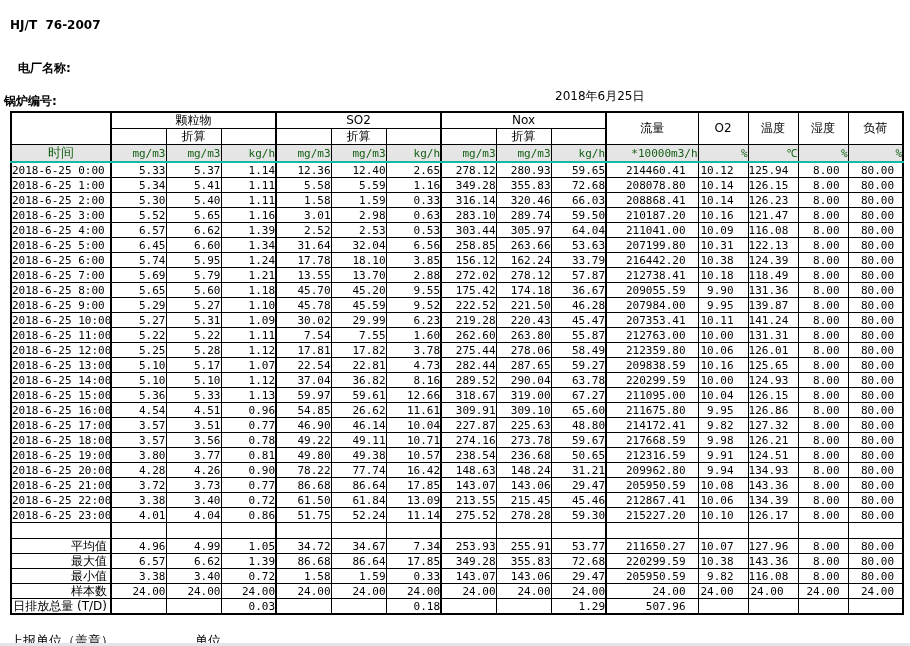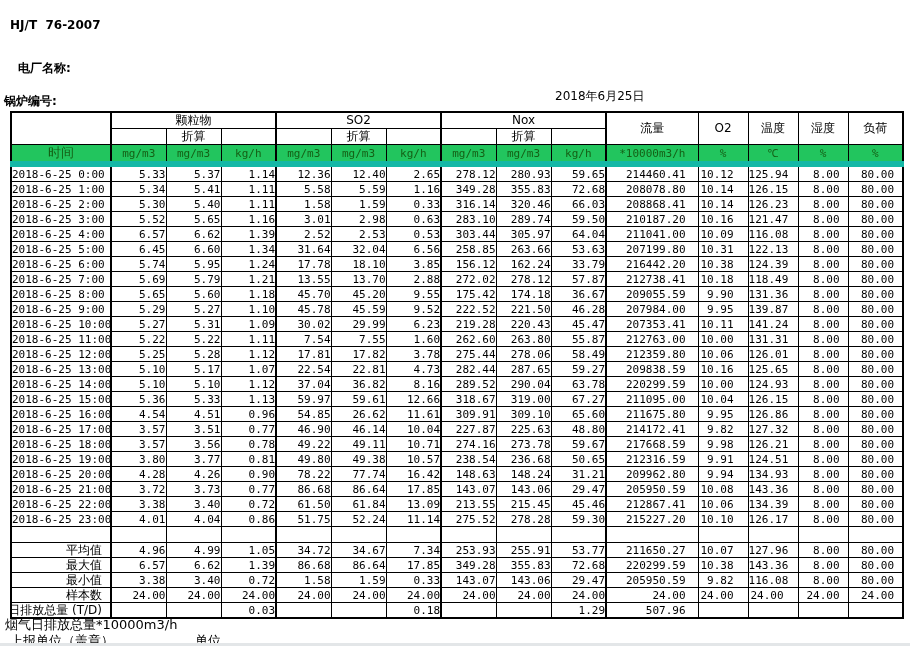--- a/index.html
+++ b/index.html
@@ -12,29 +12,29 @@
   #plant-label { left:10px; top:61px; font:bold 12px/15px "DejaVu Sans", sans-serif;margin-left:8px; }
   #boiler-label { left:4px; top:78px; font:bold 12px/15px "DejaVu Sans", sans-serif;margin-top:16px; }
   #report-date { left:555px; top:79px; font:12px/15px "DejaVu Sans", sans-serif;margin-top:10px; }
 
   table.data-table { position:absolute; left:10px; top:111px; width:892px;
                      border-collapse:collapse; table-layout:fixed; border:2px solid #000; }
   .data-table th, .data-table td { border:1px solid #000; padding:0; font-weight:normal; overflow:visible; }
   .cb { border-right:2px solid #000 !important; }
 
   .hdr  { font:12px/15px "DejaVu Sans", sans-serif; text-align:center; height:14px; }
-  .grn > th { background:#22c55e; color:#156015; border-bottom:6px solid #14b8a6; }
-  .unit { font:11px/15px "DejaVu Sans Mono", monospace; text-align:center; height:16px; }
+  .grn > th { background:#e5e5e5; color:#156015; border-bottom:2px solid #14b8a6; }
+  .unit { font:11px/15px "DejaVu Sans Mono", monospace; text-align:right; height:16px; }
   .time-hd { font:13px/16px "DejaVu Sans", sans-serif; text-align:center; }
 
   .data-table td { height:14px; }
   .num  { font:11px/13px "DejaVu Sans Mono", monospace; text-align:right; padding-right:10px; white-space:nowrap; }
   .time-cell { font:11px/13px "DejaVu Sans Mono", monospace; white-space:nowrap; }
   .sum-label { font:12px/14px "DejaVu Sans", sans-serif; text-align:right; }
-  .sum-label .ov { float:right; white-space:nowrap; padding-right:8px; }
+  .sum-label .ov { float:right; white-space:nowrap; padding-right:3px; }
   .blank-row td { height:15px; }
 
   
   .data-table tr > td:nth-child(11) { padding-right:12px; }
   .data-table tr > td:nth-child(12), .data-table tr > td:nth-child(13) { padding-right:14px; }
   .data-table tr > td:nth-child(14), .data-table tr > td:nth-child(15) { padding-right:8px; }
 
   #footer-flow { left:5px; top:617px; font:13px/15px "DejaVu Sans", sans-serif; }
   #footer-report-unit { left:10px; top:633px; font:13px/15px "DejaVu Sans", sans-serif; }
   #footer-unit { left:195px; top:633px; font:13px/15px "DejaVu Sans", sans-serif; }
@@ -626,18 +626,17 @@
           <td class="num cb">1.29</td>
           <td class="num">507.96</td>
           <td class="num"></td>
           <td class="num"></td>
           <td class="num"></td>
           <td class="num"></td>
         </tr>
       </tbody>
   </table>
 
-  <div id="footer-flow" class="abs">烟气日排放总量*10000m3/h</div>
   <div id="footer-report-unit" class="abs">上报单位（盖章）</div>
   <div id="footer-unit" class="abs">单位</div>
   <div id="bottom-edge" class="abs"></div>
 
 </div>
 
 </body></html>

